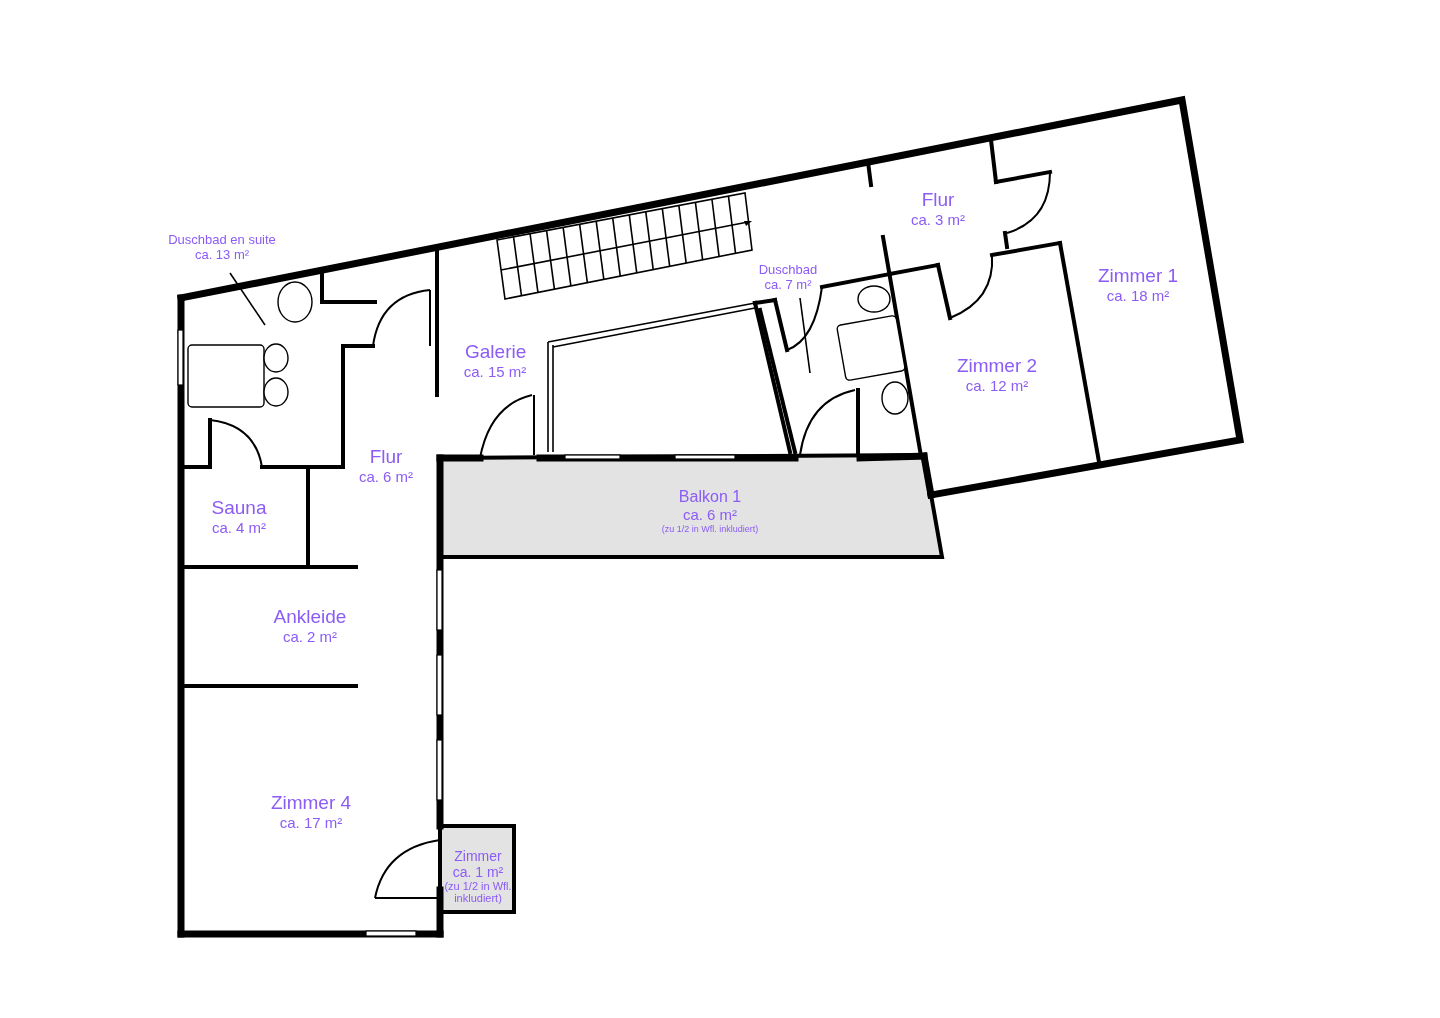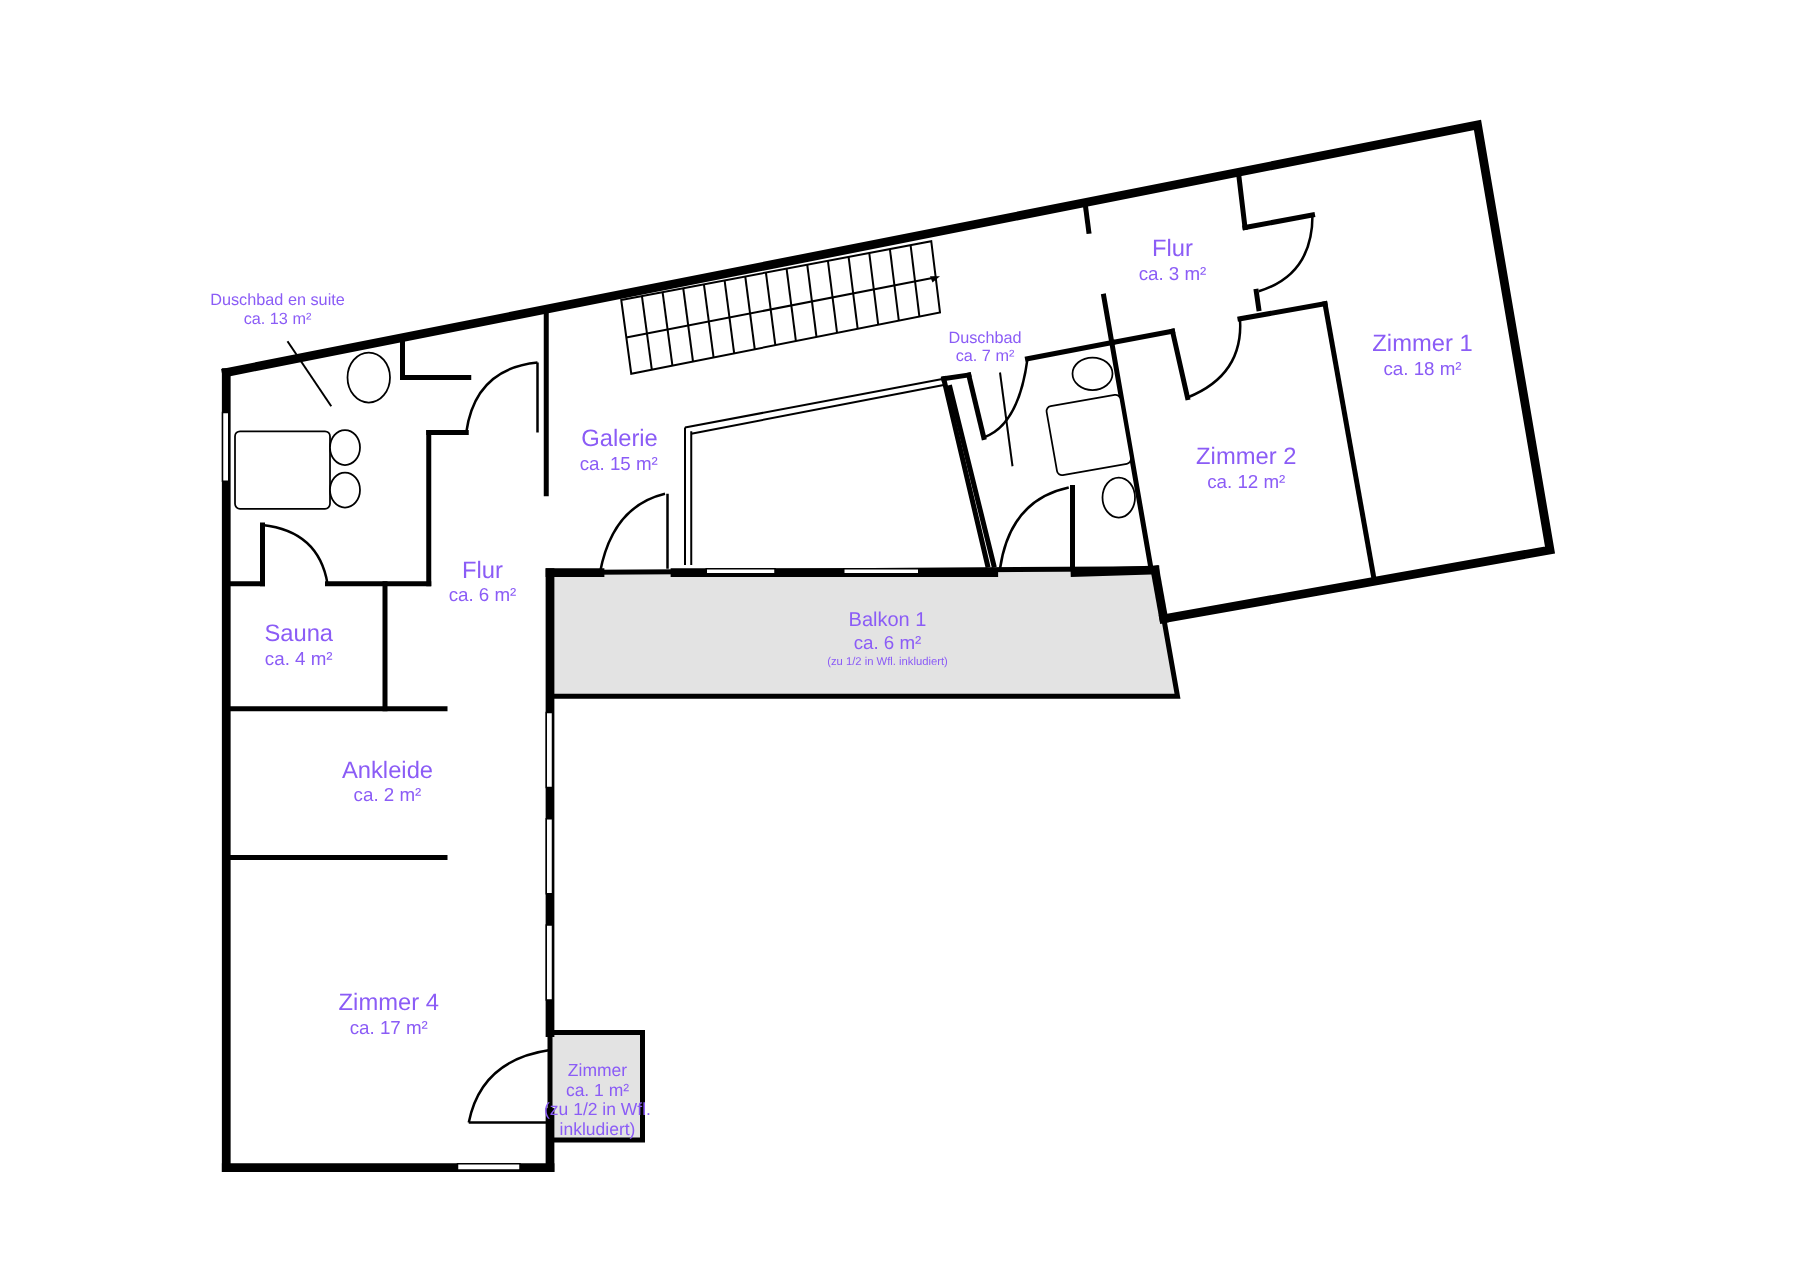--- a/index.html
+++ b/index.html
@@ -13,21 +13,21 @@
   .win { fill: #fff; stroke: #000; stroke-width: 1.2; }
   .fix { fill: #fff; stroke: #000; stroke-width: 1.4; }
   .label { position: absolute; text-align: center; color: #8b5cf6; transform: translate(-50%, 0); white-space: nowrap; line-height: 1.15; }
   .label .n { font-size: 19px; display: block; }
   .label .a { font-size: 15px; display: block; }
   .label.small .n { font-size: 13px; }
   .label.small .a { font-size: 13px; }
   .label .note { font-size: 9px; display: block; }
   .label.tiny .n { font-size: 14px; }
   .label.tiny .a { font-size: 14px; }
-  .label.tiny .note { font-size: 14px; line-height: 1.1; }
+  .label.tiny .note { font-size: 11px; line-height: 1.1; }
 </style>
 </head>
 <body>
 
 <svg width="1440" height="1018" viewBox="0 0 1440 1018">
 
   <polygon class="balc" points="440,458 924,455 942,557 440,557"></polygon>
   <rect class="balc" x="440" y="826" width="74" height="86"></rect>
 
   <g>

